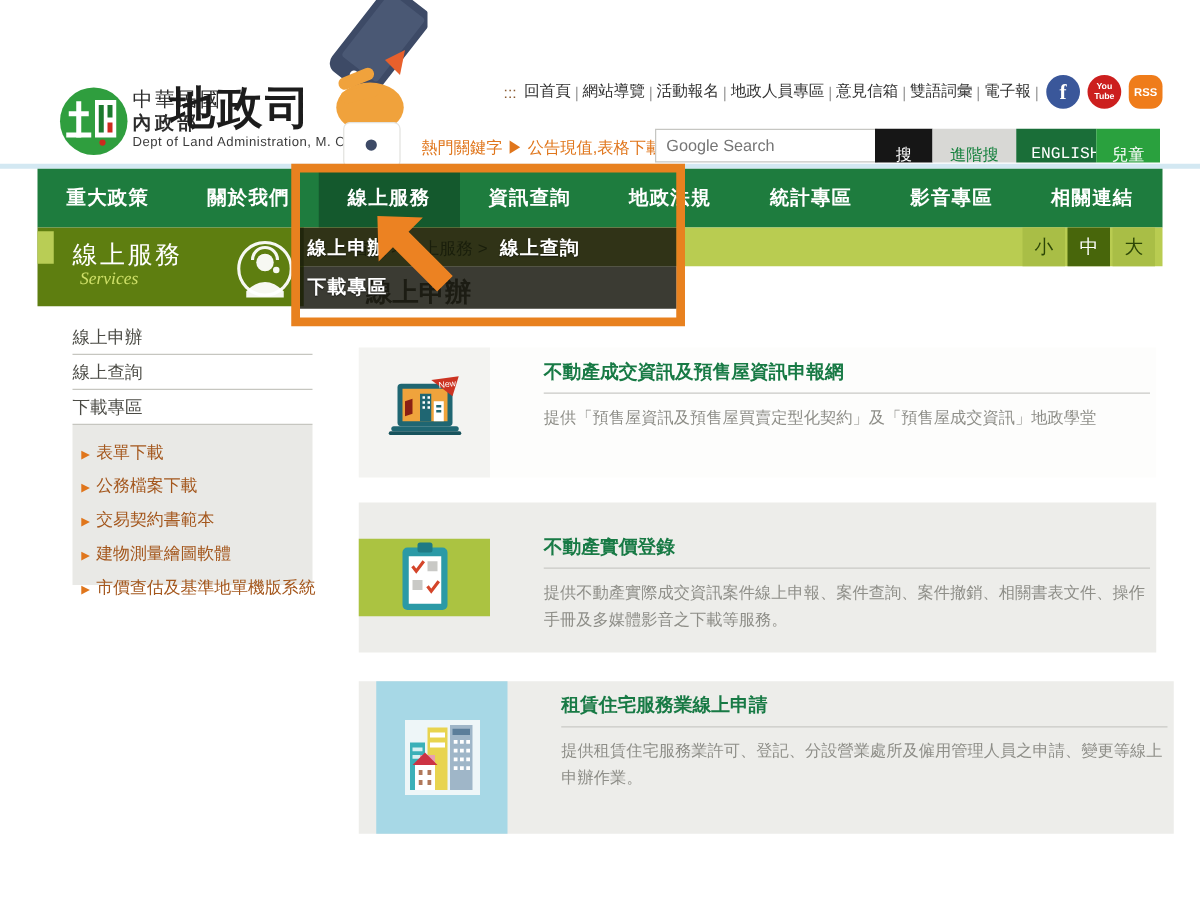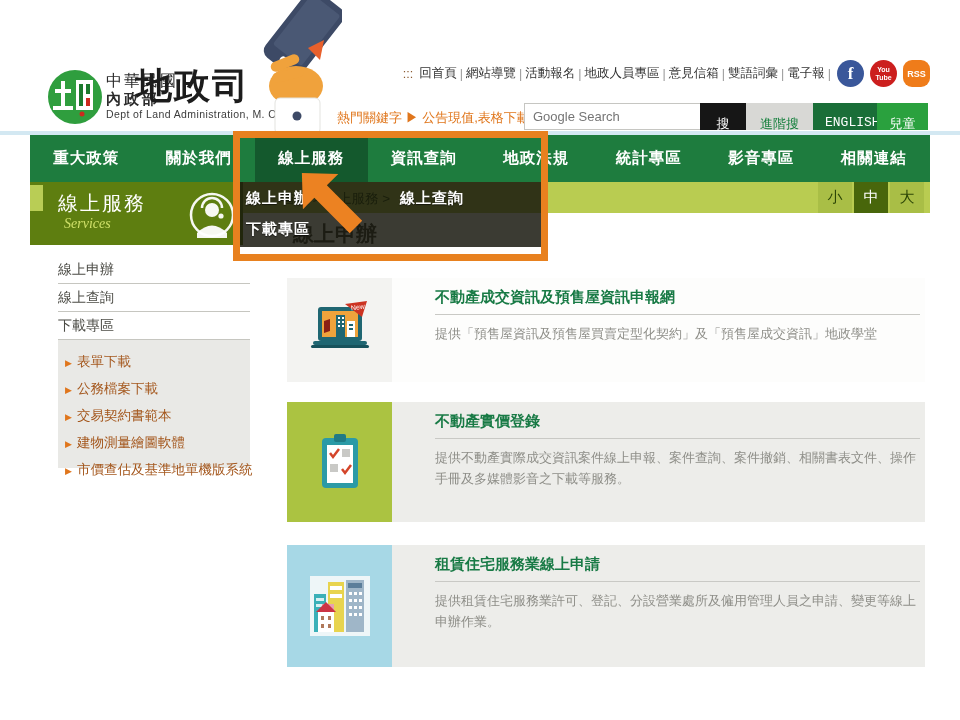--- a/index.html
+++ b/index.html
@@ -65,23 +65,23 @@
           border-bottom:1px solid #d2d2ce;}
   
   .card{position:absolute;left:287px;width:638px;display:flex;}
   .card-icon{width:105px;display:flex;align-items:center;justify-content:center;flex:none;cursor:pointer;}
   .card-text{padding:10px 0 0 43px;width:485px;}
   .card-title{font-size:15px;font-weight:bold;color:#187a45;padding-bottom:7px;
               border-bottom:1px solid #c9c9c5;cursor:pointer;}
   .card-desc{margin-top:8px;font-size:13px;color:#8e8e88;line-height:1.65;}
   .card1{top:278px;height:104px;background:#fdfdfc;}
   .card1 .card-icon{background:#f3f3f1;}
-  .card2{top:402px;height:120px;background:#ededea;}
+  .card2{top:402px;height:120px;background:#ededea;align-items:center;}
   .card2 .card-icon{background:#abc341;}
-  .card3{top:545px;height:122px;background:#ededea;}
+  .card3{top:545px;height:122px;background:#ededea;padding-left:14px;}
   .card3 .card-icon{background:#a7d8e6;}
   
   .dd-row{position:absolute;left:240px;width:301px;background:rgba(22,22,12,0.84);z-index:21;}
   .dd-row1{top:182px;height:31px;}
   .dd-row2{top:213px;height:34px;}
   .dd-item{position:absolute;z-index:22;color:#fff;font-weight:bold;font-size:15px;
            letter-spacing:1px;cursor:pointer;text-shadow:0 1px 1px rgba(0,0,0,.6);}
   .anno-box{position:absolute;left:233px;top:131px;width:315px;height:130px;
             border:7px solid #e8811f;box-sizing:border-box;z-index:20;}
   .anno-arrow{position:absolute;left:281px;top:152px;z-index:23;}

